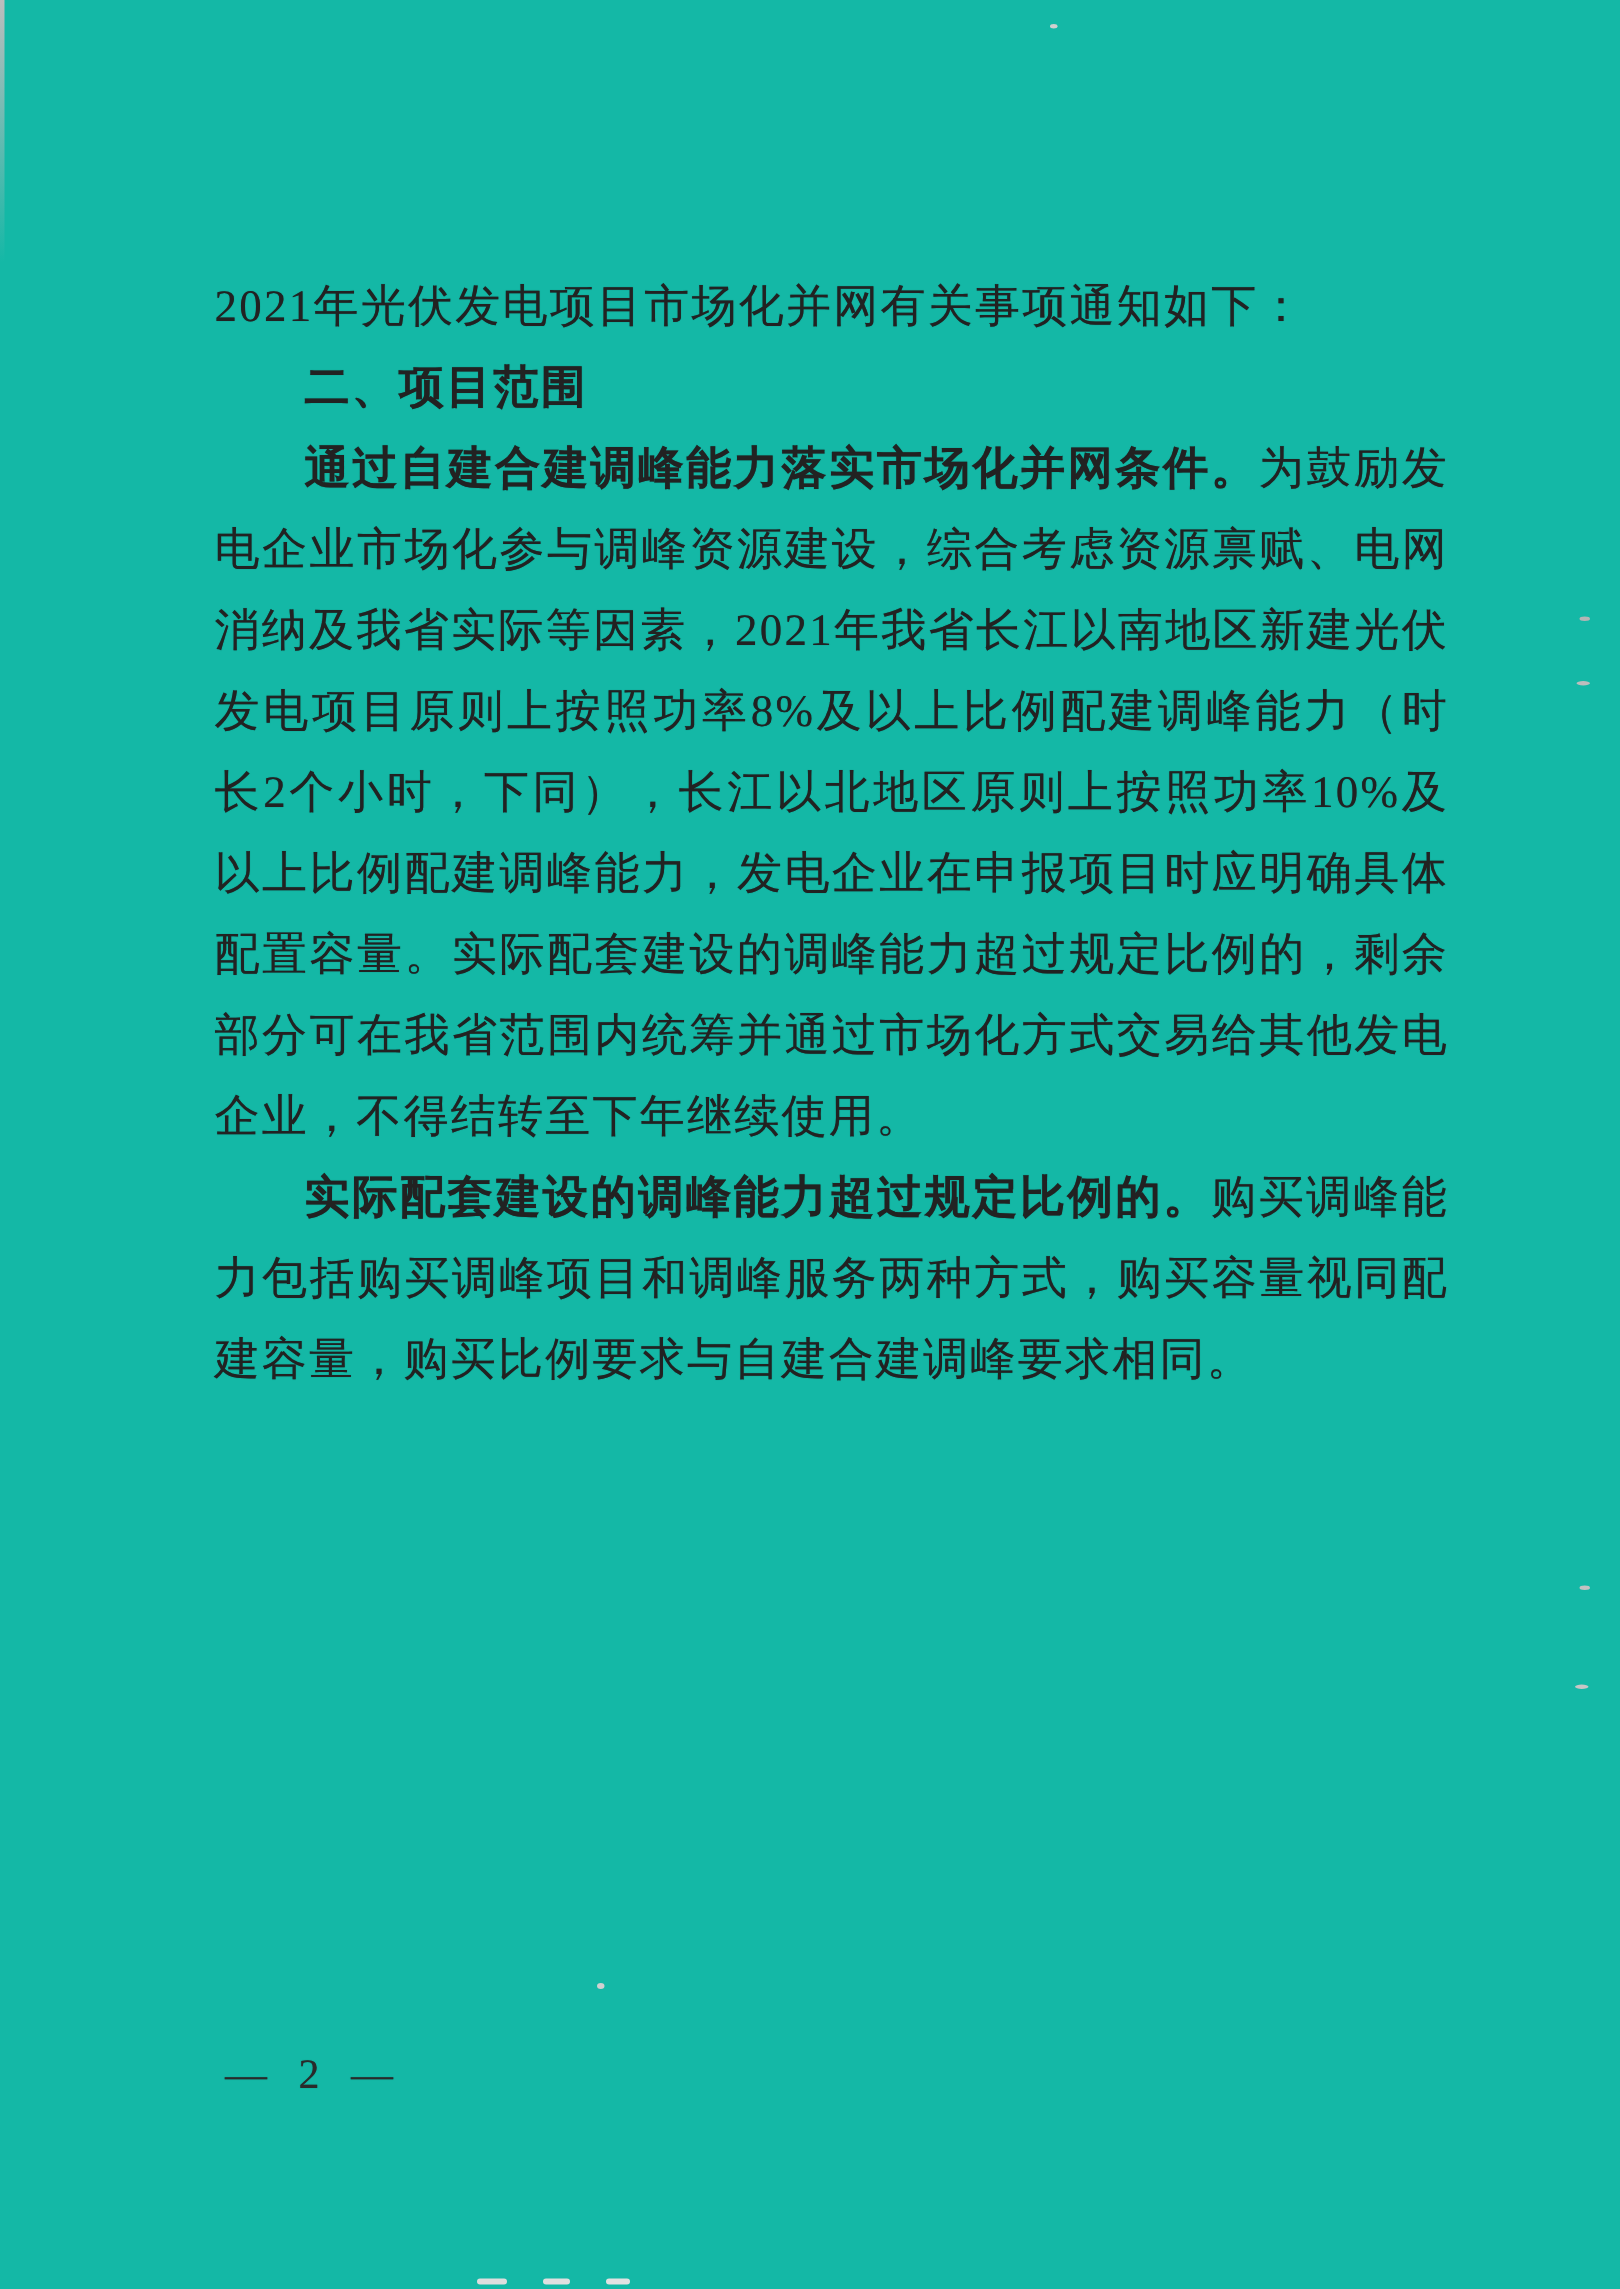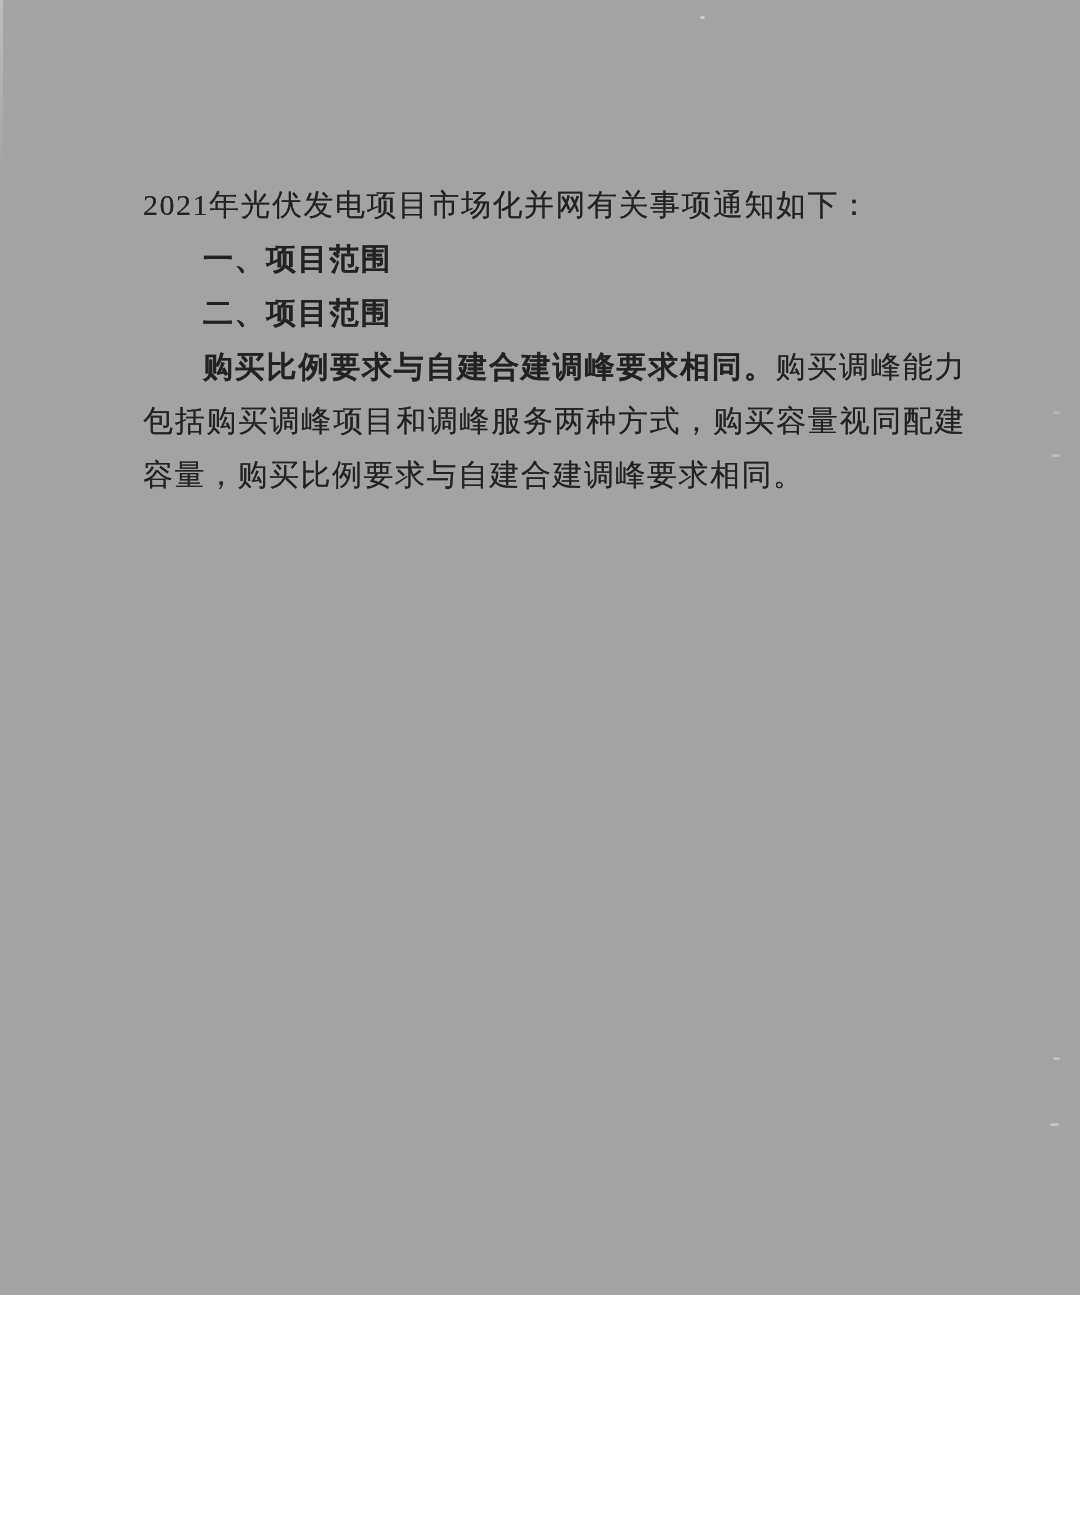--- a/index.html
+++ b/index.html
@@ -3,22 +3,22 @@
 <meta charset="utf-8">
 <style>
   html, body {
     margin: 0;
     padding: 0;
     background: #ffffff;
   }
   .page {
     position: relative;
     width: 1080px;
-    height: 1295px;
-    background: #a3a3a3;
+    height: 1526px;
+    background: #14b8a6;
     overflow: hidden;
     font-family: "Liberation Serif", "DejaVu Serif", serif;
     color: #222222;
   }
   
   .edge-strip {
     position: absolute;
     left: 0; top: 0;
     width: 3px; height: 175px;
     background: linear-gradient(to bottom, #bdbdbd, rgba(189,189,189,0));
@@ -65,27 +65,27 @@
 <body>
 
 <div class="page">
 
   <div class="edge-strip"></div>
 
   <div class="content">
 
     <p class="intro">2021年光伏发电项目市场化并网有关事项通知如下：</p>
 
-    <p class="heading">一、项目范围</p>
 
 
     <p class="heading">二、项目范围</p>
 
+    <p class="para"><span class="lead">通过自建合建调峰能力落实市场化并网条件。</span><span>为鼓励发电企业市场化参与调峰资源建设，综合考虑资源禀赋、电网消纳及我省实际等因素，2021年我省长江以南地区新建光伏发电项目原则上按照功率8%及以上比例配建调峰能力（时长2个小时，下同），长江以北地区原则上按照功率10%及以上比例配建调峰能力，发电企业在申报项目时应明确具体配置容量。实际配套建设的调峰能力超过规定比例的，剩余部分可在我省范围内统筹并通过市场化方式交易给其他发电企业，不得结转至下年继续使用。</span></p>
 
-    <p class="para"><span class="lead">购买比例要求与自建合建调峰要求相同。</span><span>购买调峰能力包括购买调峰项目和调峰服务两种方式，购买容量视同配建容量，购买比例要求与自建合建调峰要求相同。</span></p>
+    <p class="para"><span class="lead">实际配套建设的调峰能力超过规定比例的。</span><span>购买调峰能力包括购买调峰项目和调峰服务两种方式，购买容量视同配建容量，购买比例要求与自建合建调峰要求相同。</span></p>
 
 
   </div>
 
   <div class="footer">— 2 —</div>
 
   <div class="speck" style="left:700px;  top:16px;   width:5px;  height:3px; background:#cfcfcf;"></div>
   <div class="speck" style="left:1053px; top:411px;  width:7px;  height:3px; background:#b5b5b5;"></div>
   <div class="speck" style="left:1051px; top:454px;  width:9px;  height:3px; background:#bdbdbd;"></div>
   <div class="speck" style="left:1053px; top:1057px; width:7px;  height:3px; background:#c2c2c2;"></div>

